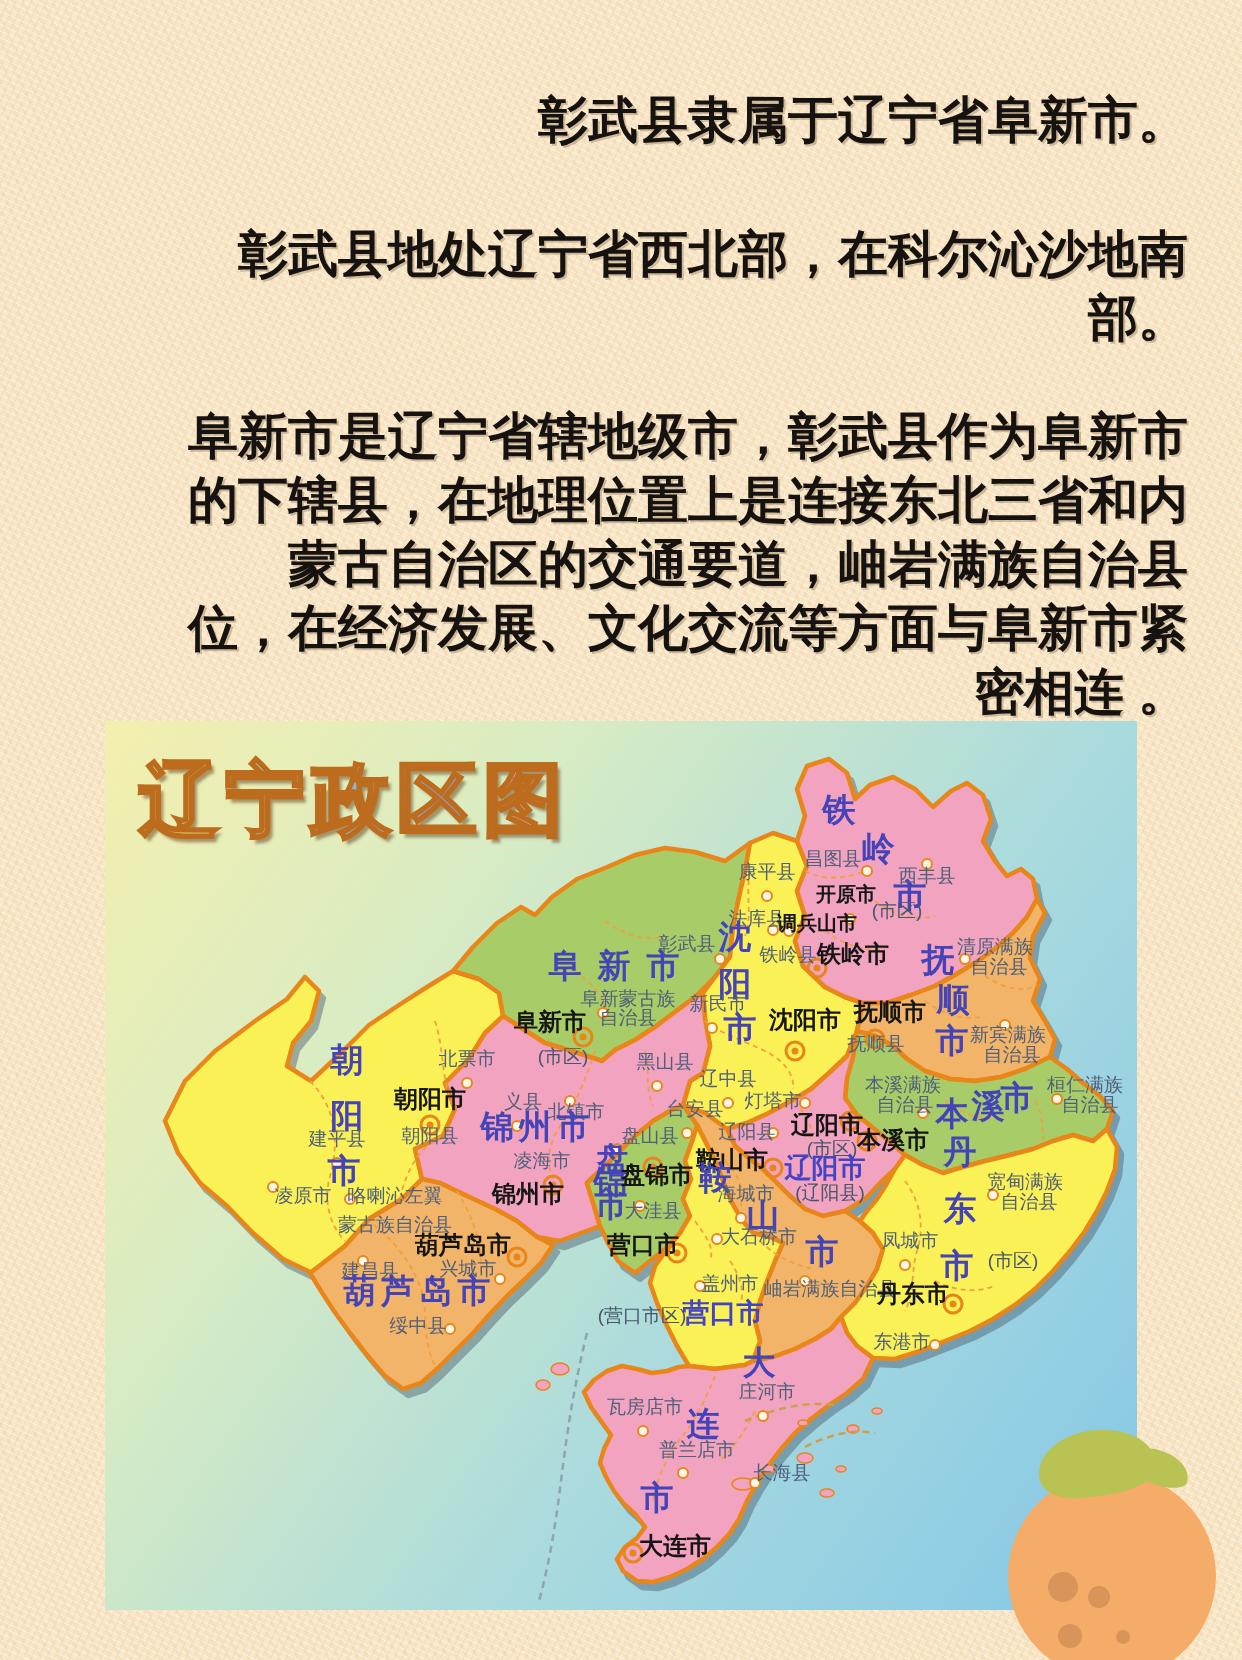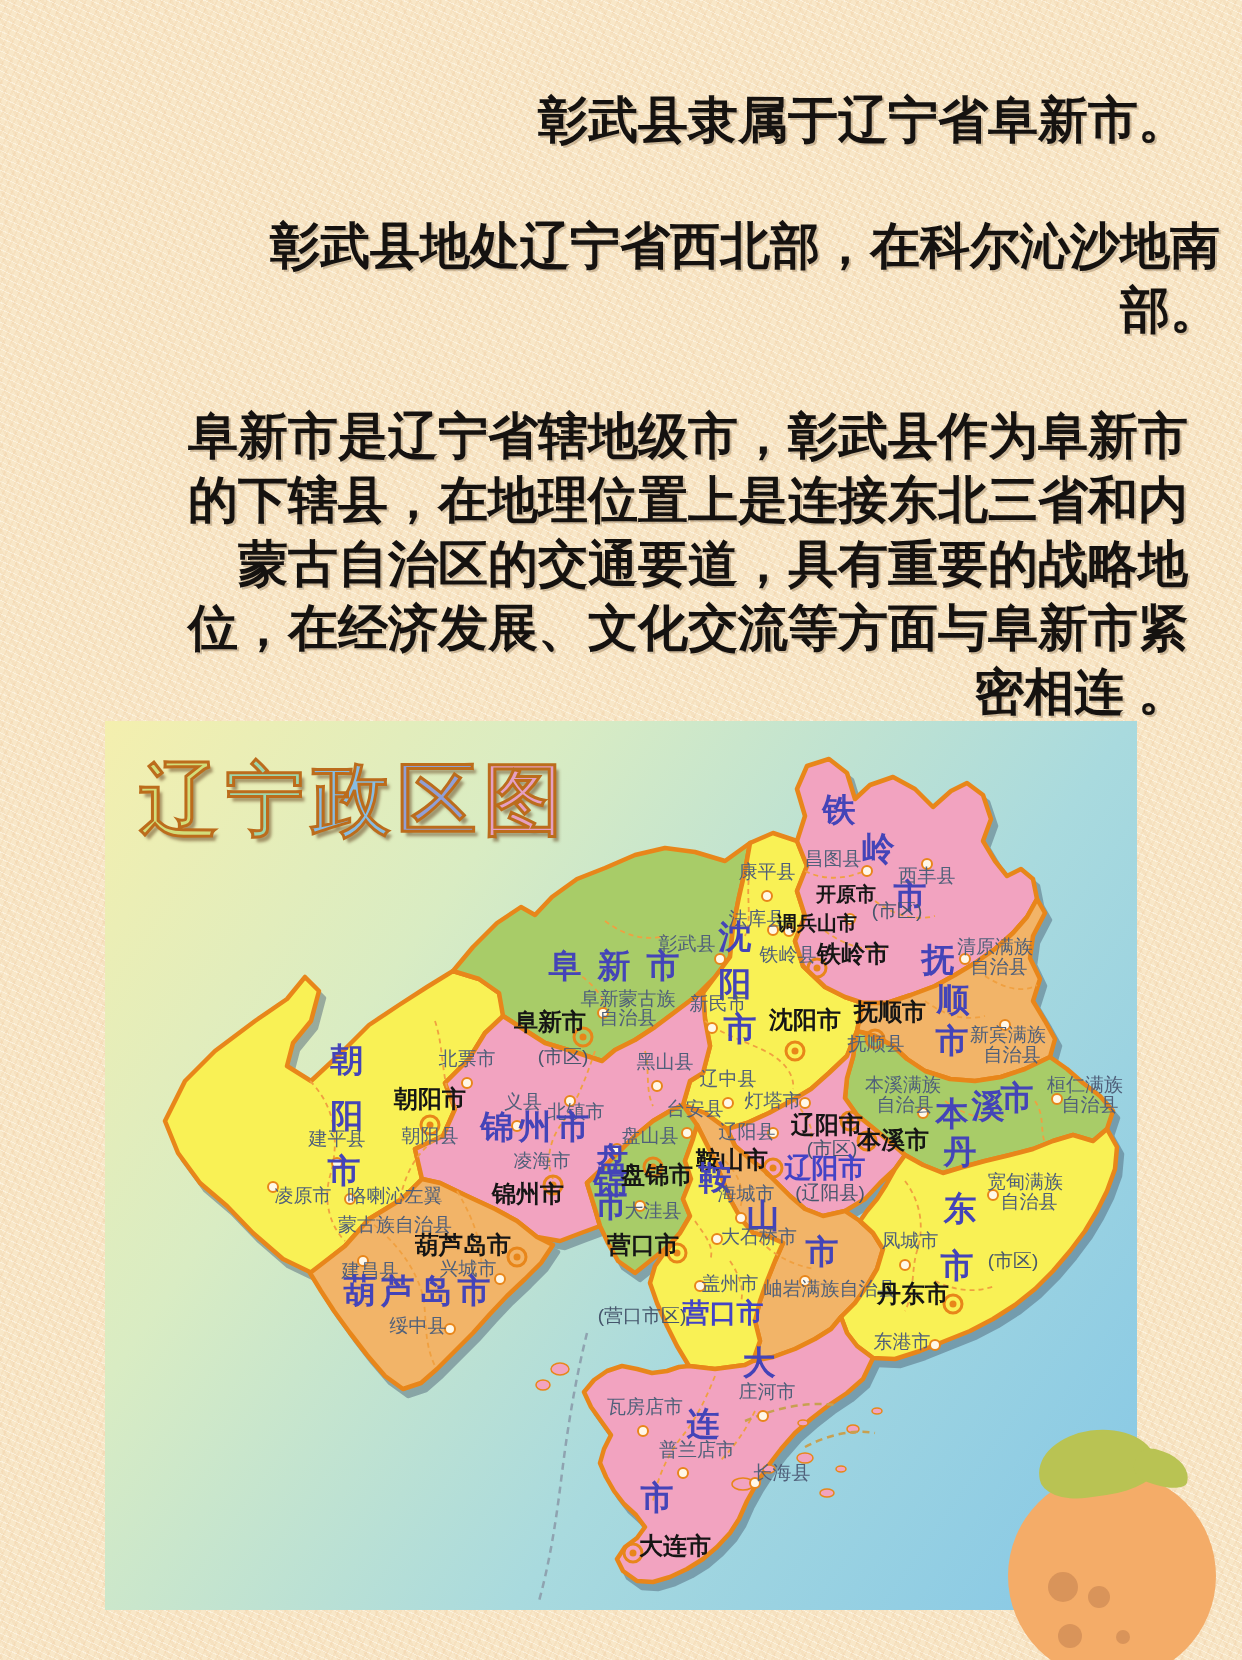--- a/index.html
+++ b/index.html
@@ -12,29 +12,29 @@
       repeating-linear-gradient(25deg, rgba(255,250,238,0.55) 0 1px, rgba(0,0,0,0) 1px 6px),
       repeating-linear-gradient(65deg, rgba(222,160,100,0.08) 0 3px, rgba(0,0,0,0) 3px 9px);
   }
   .para{
     position:absolute; left:76px; width:1112px;
     font-size:50px; font-weight:bold; color:#151210;
     line-height:64px; white-space:pre-line; letter-spacing:0px;
     text-shadow:2px 2px 0 rgba(80,50,20,0.25);
     text-align:right;
   }
-  #p1{top:88px;} #p2{top:214px;margin-left:32px;} #p3{top:404px;}
+  #p1{top:88px;} #p2{top:222px;} #p3{top:404px;}
   .map-wrap{
     position:absolute; left:105px; top:721px; width:1032px; height:889px;
     background:linear-gradient(125deg,#f4efae 0%,#d9ecc3 28%,#a9dade 62%,#85c7e6 100%);
   }
   .map-wrap svg{position:absolute;left:0;top:0;}
   .map-title{
     position:absolute; left:34px; top:26px; letter-spacing:6px;
-    font-size:80px; font-weight:normal; font-family:"Liberation Serif","DejaVu Serif",serif;
+    font-size:80px; font-weight:bold; font-family:"Liberation Serif","DejaVu Serif",serif;
     -webkit-text-stroke:3px #bc6c1c;
     text-shadow:4px 5px 3px rgba(95,60,25,0.5);
     white-space:nowrap;
   }
   
   text{font-family:"Liberation Sans","DejaVu Sans",sans-serif;}
   .lb-big {font-size:33px; font-weight:bold; fill:#4444b8;}
   .lb-big2{font-size:27px; font-weight:bold; fill:#4343c6;}
   .lb-city{font-size:24px; font-weight:bold; fill:#151515;}
   .lb-city2{font-size:20px; font-weight:bold; fill:#151515;}
@@ -55,21 +55,21 @@
 </style>
 </head>
 <body>
 
 <div class="page">
   <div class="para" id="p1">彰武县隶属于辽宁省阜新市。</div>
   <div class="para" id="p2">彰武县地处辽宁省西北部，在科尔沁沙地南
 部。</div>
   <div class="para" id="p3">阜新市是辽宁省辖地级市，彰武县作为阜新市
 的下辖县，在地理位置上是连接东北三省和内
-蒙古自治区的交通要道，具有重要的战略地
+蒙古自治区的交通要道，岫岩满族自治县
 位，在经济发展、文化交流等方面与阜新市紧
 密相连 。</div>
 
   <div class="map-wrap">
     <svg id="map-svg" width="1032" height="889" viewBox="0 0 1032 889">
         <g style="filter: drop-shadow(rgba(70, 90, 110, 0.45) 5px 7px 0px);">
           <path d="M60,400 L80,360 L110,330 L150,300 L182,278 L200,256 L214,270 L206,300 L188,322 L182,345 L206,360 L236,332 L264,304 L294,284 L322,266 L348,250 L374,258 L394,272 L400,295 L380,312 L364,338 L340,362 L350,388 L338,415 L310,428 L317,458 L297,478 L264,498 L240,525 L207,552 L178,538 L148,512 L122,485 L95,462 L73,432 Z" fill="#f9f155" stroke="#e8861a" stroke-width="4.5" stroke-linejoin="round"></path>
           <path d="M348,250 L368,226 L392,202 L416,186 L430,194 L447,176 L472,158 L500,147 L530,134 L560,127 L590,131 L620,140 L645,122 L640,150 L634,176 L628,206 L625,236 L610,256 L590,276 L570,291 L550,306 L530,319 L510,329 L497,340 L470,331 L440,322 L415,306 L398,295 L394,272 L374,258 Z" fill="#a8cc68" stroke="#e8861a" stroke-width="4.5" stroke-linejoin="round"></path>
           <path d="M645,122 L668,112 L692,120 L702,145 L692,170 L700,195 L690,220 L698,245 L720,266 L740,276 L758,282 L752,310 L742,335 L724,352 L706,368 L686,380 L664,392 L642,402 L622,408 L600,392 L578,384 L585,360 L598,352 L605,325 L600,298 L598,272 L610,256 L625,236 L628,206 L634,176 L640,150 Z" fill="#f9f155" stroke="#e8861a" stroke-width="4.5" stroke-linejoin="round"></path>
           <path d="M692,120 L700,95 L692,68 L702,45 L724,38 L742,52 L750,78 L765,64 L788,56 L810,68 L828,86 L846,70 L862,62 L878,74 L886,98 L878,120 L890,140 L902,155 L916,148 L928,158 L932,178 L922,196 L908,212 L890,228 L870,242 L850,254 L830,265 L806,274 L782,282 L758,282 L740,276 L720,266 L698,245 L690,220 L700,195 L692,170 L702,145 Z" fill="#f2a3c0" stroke="#e8861a" stroke-width="4.5" stroke-linejoin="round"></path>

